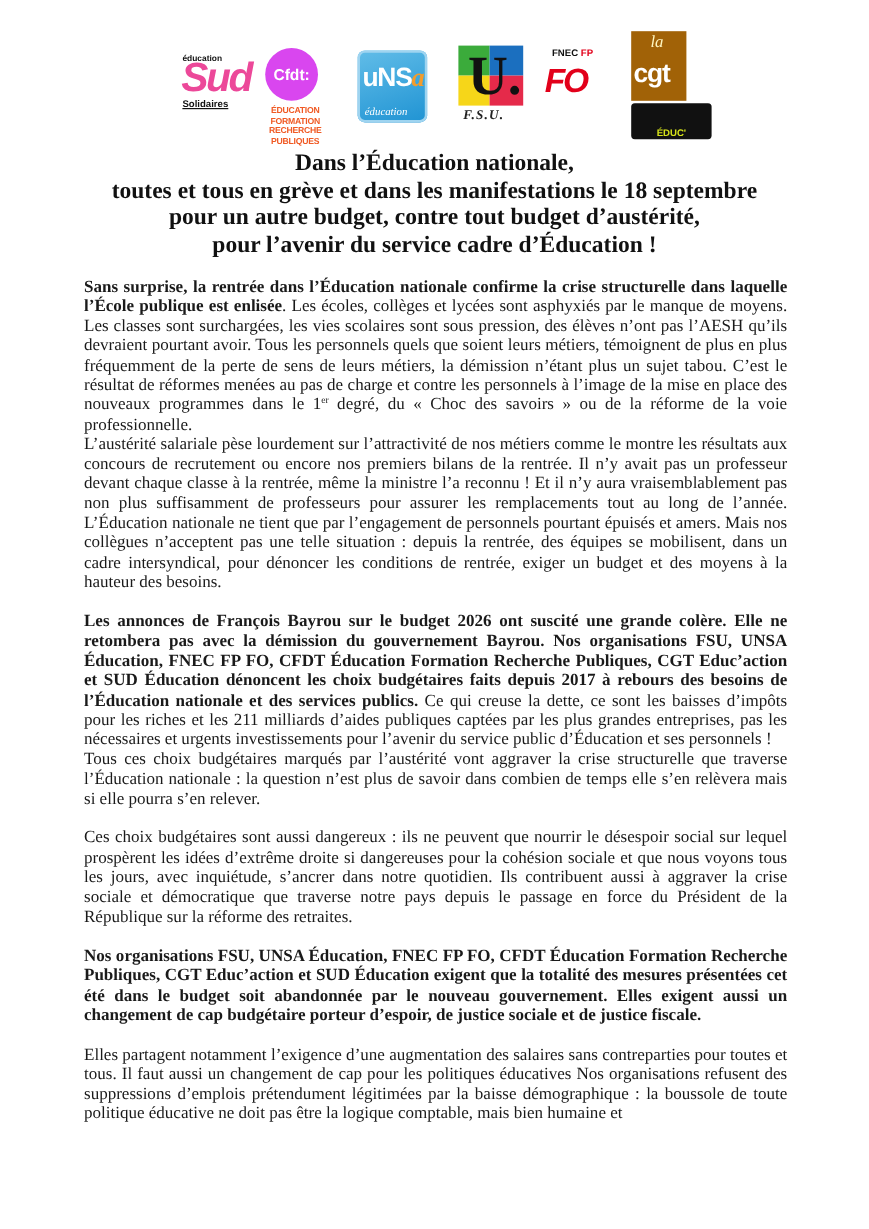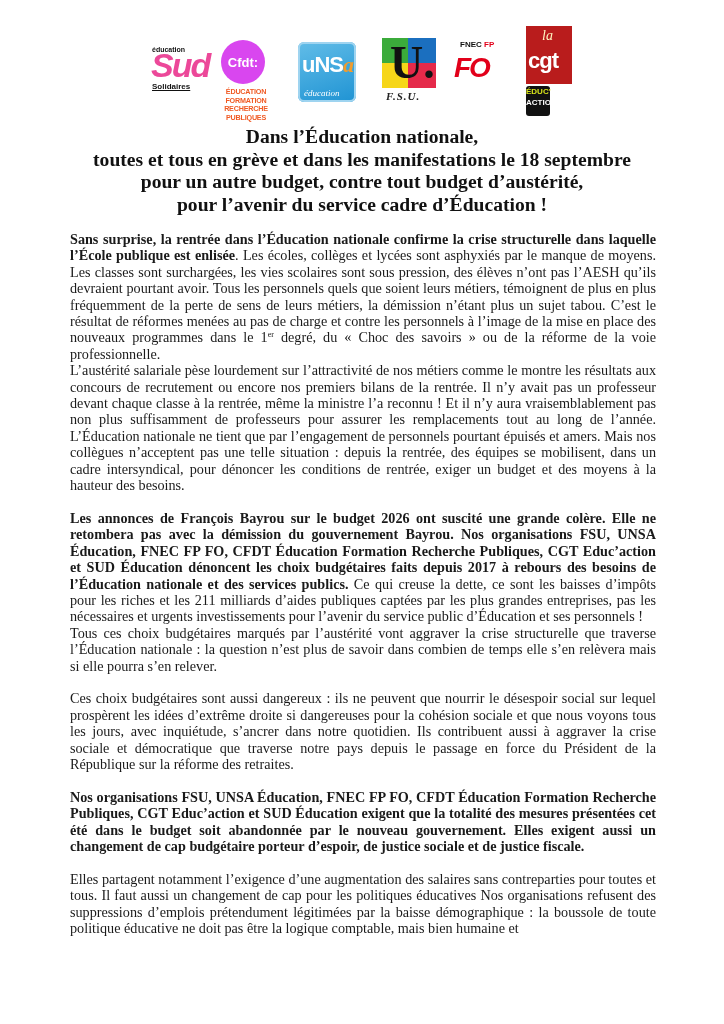--- a/index.html
+++ b/index.html
@@ -34,24 +34,24 @@
   .fsu-r { position:absolute; left:26px; top:25px; width:28px; height:25px; background:#e52a4a; }
   .fsu-u { position:absolute; left:8px; top:0px; font-family:"Liberation Serif", serif; font-size:46px; font-weight:bold; color:#111; line-height:50px; }
   .fsu-sub { position:absolute; left:4px; top:52px; font-family:"Liberation Serif", serif; font-style:italic; font-weight:bold; font-size:11px; color:#222; letter-spacing:1px; }
   
   .logo-fo { left: 452px; top: 16px; width: 60px; height: 56px; }
   .fo-top { position:absolute; left:8px; top:0; font-family:"Liberation Sans", sans-serif; font-weight:bold; font-size:8px; color:#111; }
   .fo-top span { color:#e2001a; }
   .fo-main { position:absolute; left:2px; top:6px; font-family:"Liberation Sans", sans-serif; font-weight:bold; font-style:italic; font-size:28px; color:#e2001a; letter-spacing:-2px; line-height:44px; }
   
   .logo-cgt { left: 526px; top: 2px; width: 46px; height: 92px; }
-  .cgt-box { position:absolute; left:0; top:0; width:46px; height:58px; background:#b91c1c; }
+  .cgt-box { position:absolute; left:0; top:0; width:46px; height:58px; background:#a16207; }
   .cgt-la { position:absolute; left:16px; top:2px; font-family:"Liberation Serif", serif; font-style:italic; font-size:14px; color:#fff6c0; }
   .cgt-main { position:absolute; left:2px; top:22px; font-family:"Liberation Sans", sans-serif; font-weight:bold; font-size:22px; color:#fff; letter-spacing:-1px; }
-  .cgt-ea { position:absolute; left:0; top:60px; width:24px; height:30px; background:#111; color:#fff; font-family:"Liberation Sans", sans-serif; font-weight:bold; font-size:8px; line-height:11px; text-align:center; padding-top:0; box-sizing:border-box; border-radius:3px; }
+  .cgt-ea { position:absolute; left:0; top:60px; width:67px; height:30px; background:#111; color:#fff; font-family:"Liberation Sans", sans-serif; font-weight:bold; font-size:8px; line-height:11px; text-align:center; padding-top:19px; box-sizing:border-box; border-radius:3px; }
   .cgt-ea-accent { color:#d6e31a; }
 
   .title {
     position: absolute; top: 126px; left: 40px; width: 644px;
     text-align: center; font-weight: bold; font-size: 19.6px; line-height: 22.5px;
     color: #111;
   }
   .title div { white-space: nowrap; }
 
   .content {

